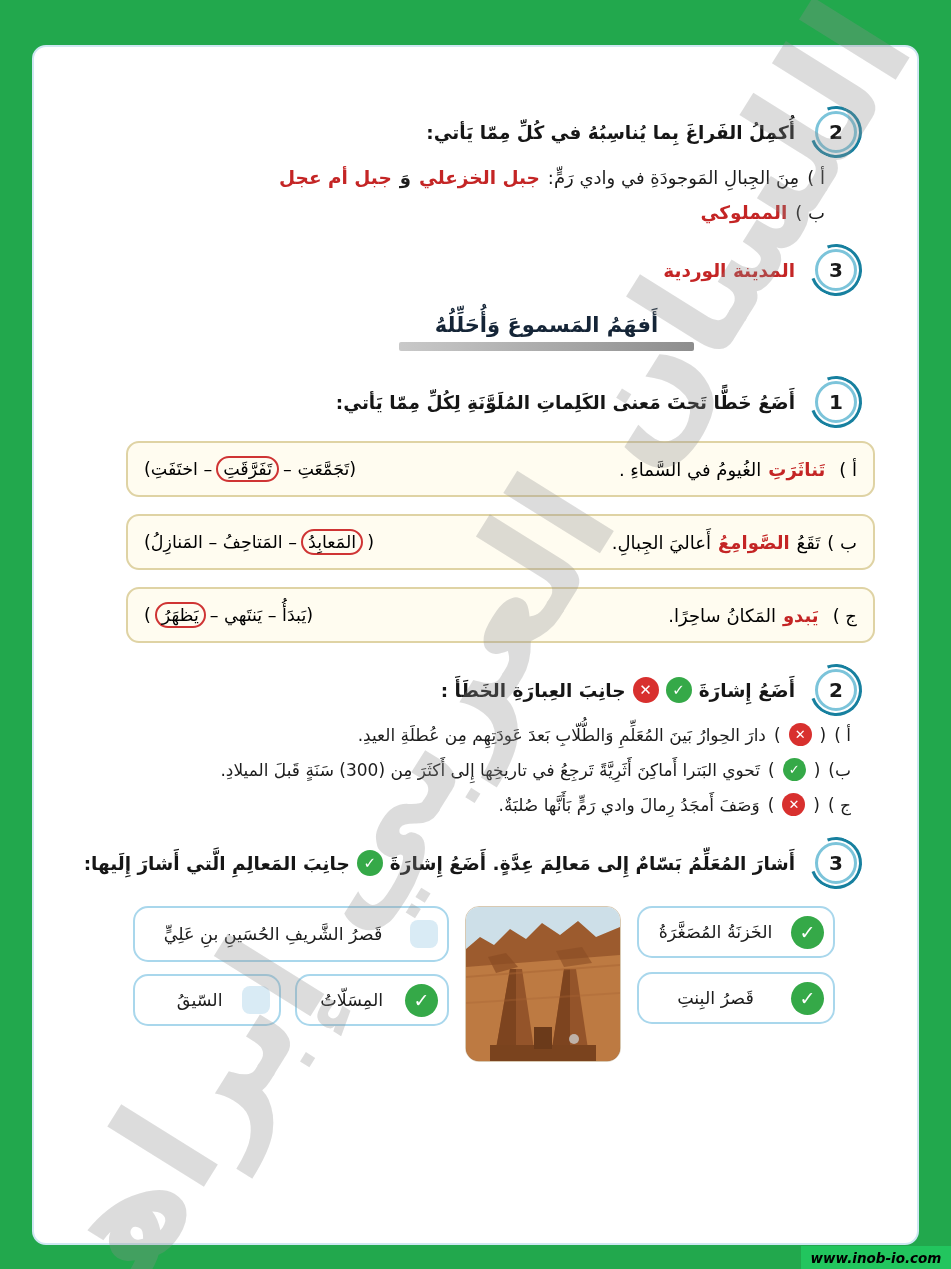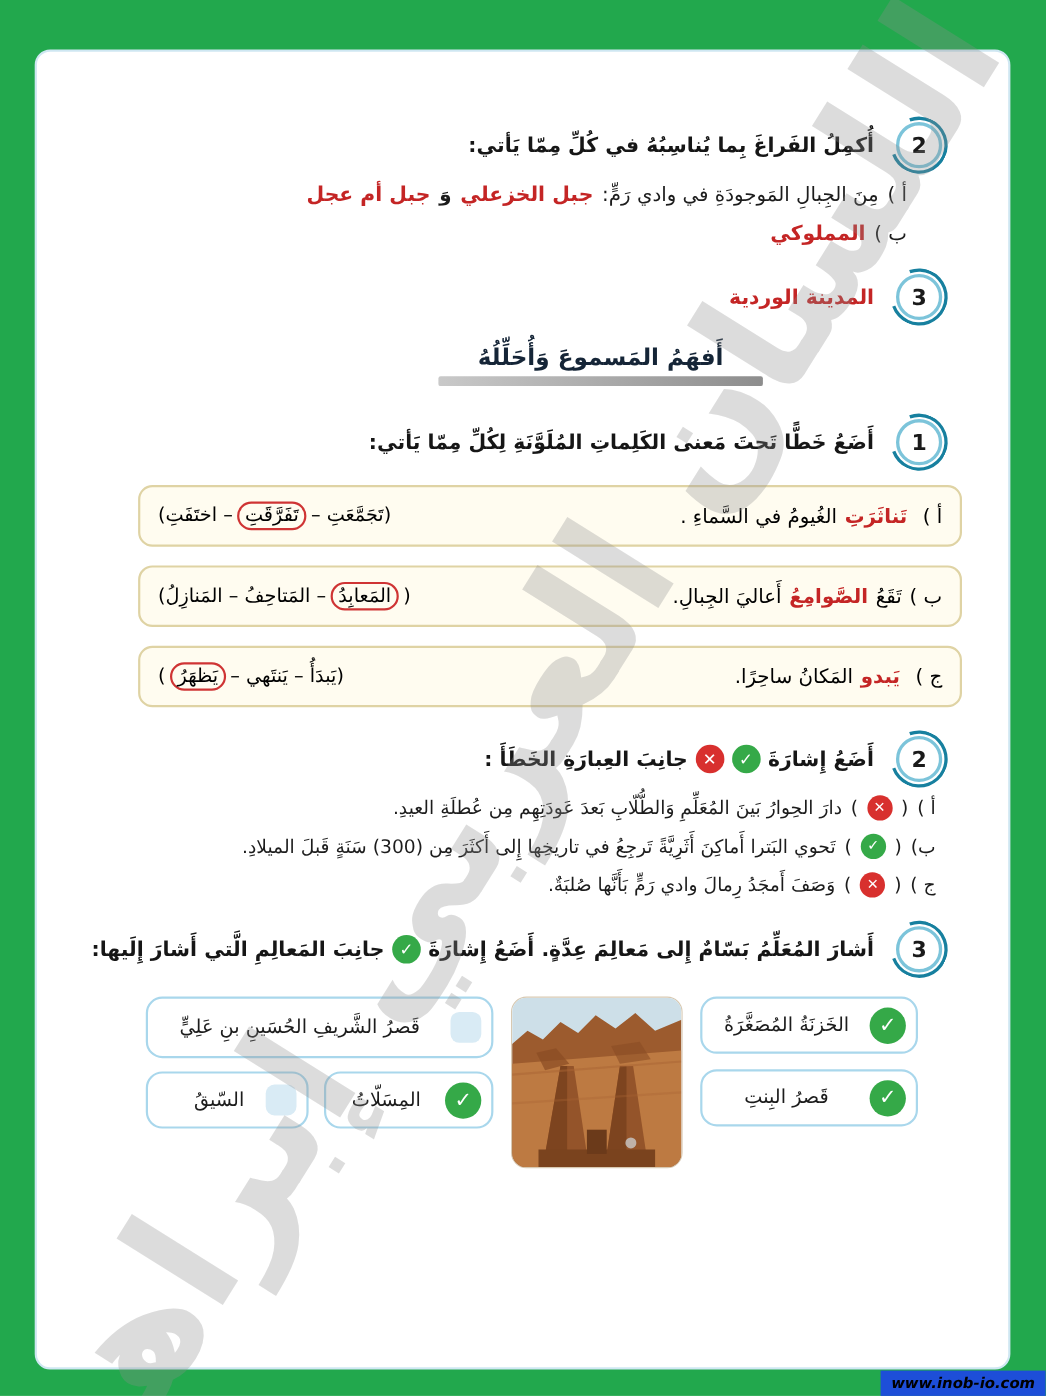--- a/index.html
+++ b/index.html
@@ -57,21 +57,21 @@
   .lm-check{display:inline-flex;align-items:center;justify-content:center;width:33px;height:33px;
             border-radius:50%;background:#35A948;color:#fff;font-size:19px;font-weight:700;flex:0 0 auto;}
   .lm-empty{width:28px;height:28px;border-radius:8px;background:#D9EBF5;flex:0 0 auto;}
   .wide{margin-bottom:12px;min-height:56px;}
   .row2{display:flex;gap:14px;}
   .row2 .lm-box.msallat{flex:1.25;}
   .row2 .lm-box.siq{flex:1;padding-left:30px;}
   .photo{width:154px;height:154px;border-radius:14px;overflow:hidden;flex:0 0 auto;border:1px solid #d8c9b2;}
   .photo svg{display:block;}
   
-  .footer-strip{position:absolute;right:0;bottom:0;width:150px;height:23px;background:#1d4ed8;z-index:10;
+  .footer-strip{position:absolute;right:0;bottom:0;width:150px;height:23px;background:#22c55e;z-index:10;
                 display:flex;align-items:center;justify-content:center;
                 font-style:italic;font-weight:700;font-size:13.5px;color:#000;direction:ltr;}
   .mt18{margin-top:18px;}
   .mt26{margin-top:26px;}
 </style>
 </head>
 <body>
 
 <div class="page">
 

